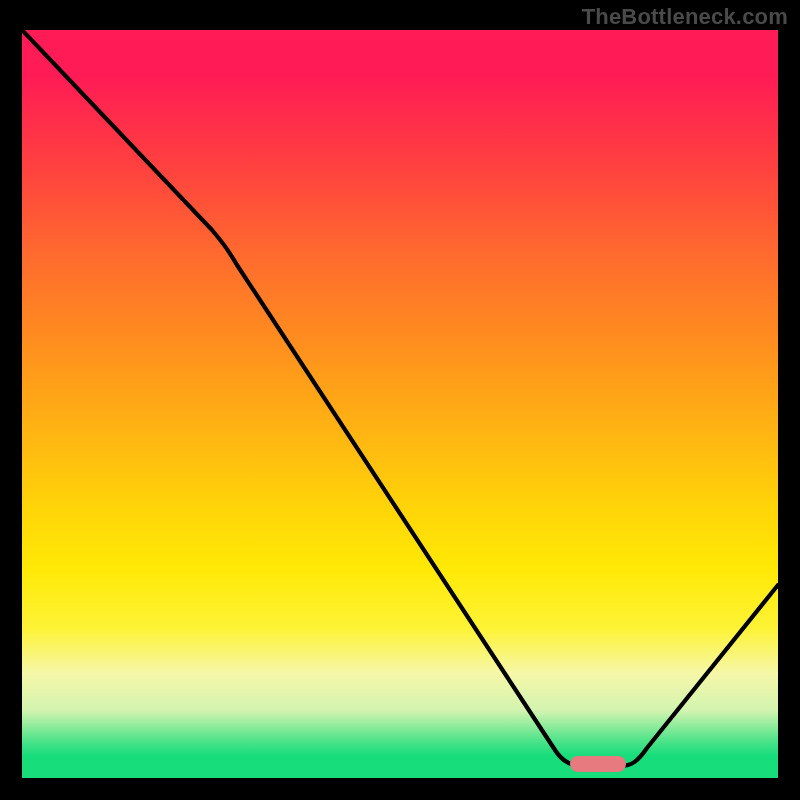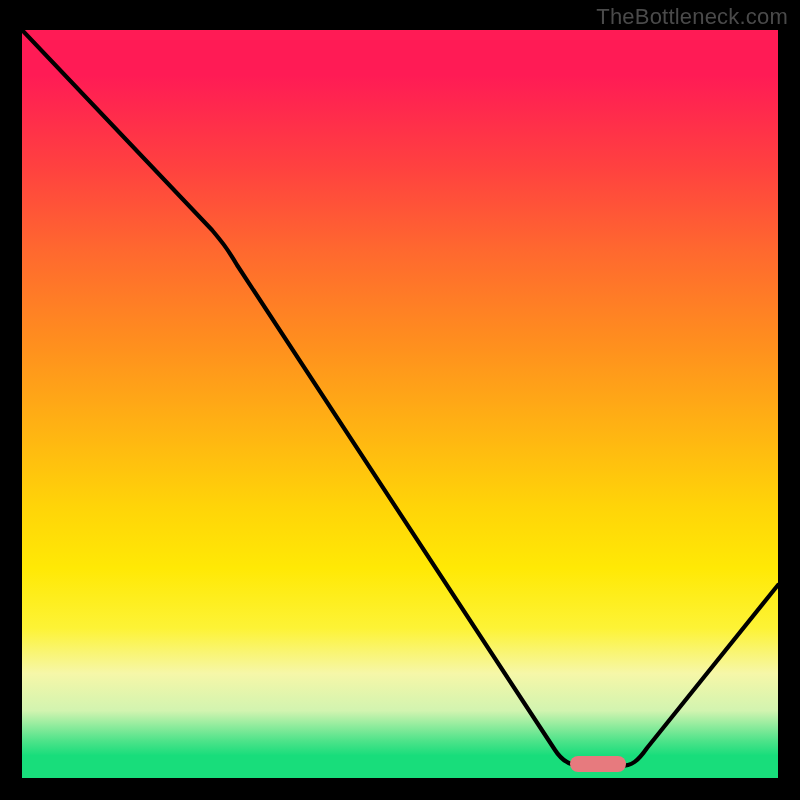--- a/index.html
+++ b/index.html
@@ -18,21 +18,21 @@
     width: 800px;
     height: 800px;
     background: #000;
   }
   .watermark {
     position: absolute;
     top: 4px;
     right: 12px;
     color: #4a4a4a;
     font-size: 22px;
-    font-weight: 400;
+    font-weight: 700;
     letter-spacing: 0.2px;
   }
   .plot {
     position: absolute;
     left: 22px;
     top: 30px;
     width: 756px;
     height: 748px;
     background: linear-gradient(to bottom,
       #ff1b55 0%,

